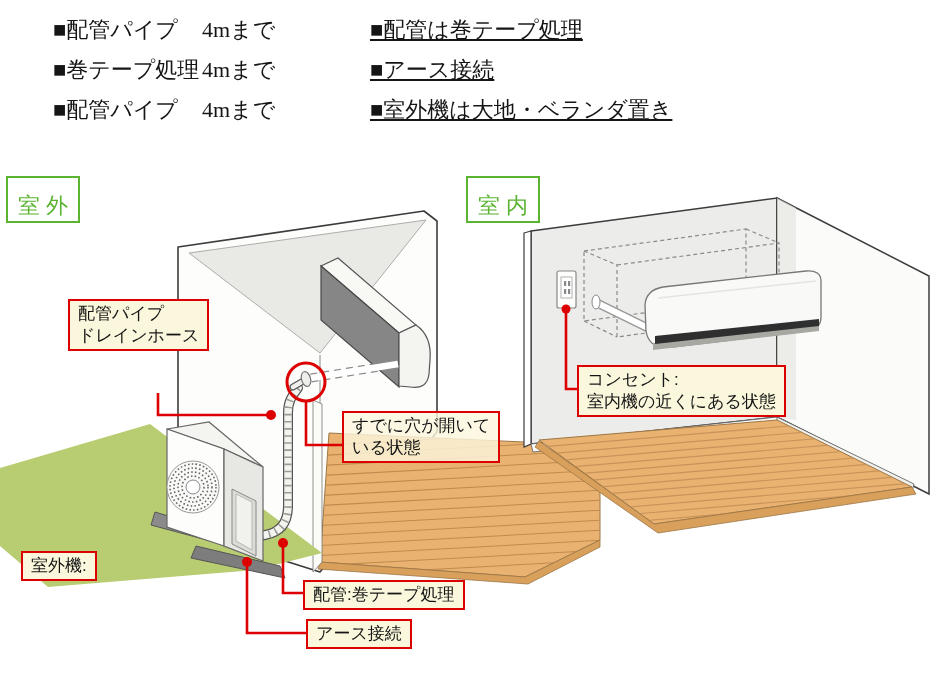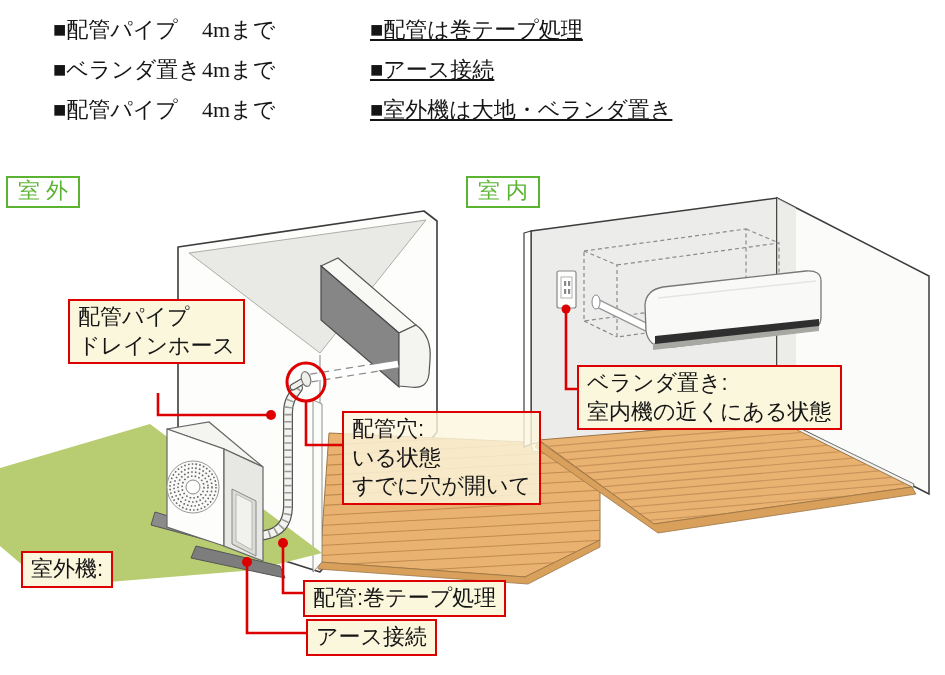--- a/index.html
+++ b/index.html
@@ -12,42 +12,42 @@
   }
   
   .spec-list{position:absolute;left:0;top:10px;width:945px;}
   .spec-row{position:absolute;left:0;height:40px;line-height:40px;font-size:22px;white-space:nowrap;}
   .spec-label{position:absolute;left:45px;margin-left:8px;}
   .spec-value{position:absolute;left:202px;font-family:Liberation Serif, serif;}
   .spec-right{position:absolute;left:370px;text-decoration:underline;}
   
   .tag{
     position:absolute;border:2px solid var(--green);color:var(--green);background:#fff;
-    font-size:22px;line-height:26px;padding:0 4px 2px 10px;letter-spacing:6px;white-space:nowrap;
+    font-size:22px;line-height:26px;padding:15px 4px 2px 10px;letter-spacing:6px;white-space:nowrap;
   }
   
   .callout{
     position:absolute;border:2.5px solid var(--red);background:var(--cream);
-    font-size:22px;line-height:1.3;padding:2px 8px;white-space:nowrap;z-index:5;
+    font-size:17px;line-height:1.3;padding:2px 8px;white-space:nowrap;z-index:5;
   }
   .callout--translucent{background:rgba(251,247,221,0.82);}
   .callout span{display:block;}
   svg#art{position:absolute;left:0;top:0;z-index:1;}
 </style>
 </head>
 <body>
 
 <div class="spec-list">
   <div class="spec-row" style="top:0">
     <span class="spec-label">■配管パイプ</span>
     <span class="spec-value">4mまで</span>
     <span class="spec-right">■配管は巻テープ処理</span>
   </div>
   <div class="spec-row" style="top:40px">
-    <span class="spec-label">■ベランダ置き</span>
+    <span class="spec-label">■巻テープ処理</span>
     <span class="spec-value">4mまで</span>
     <span class="spec-right">■アース接続</span>
   </div>
   <div class="spec-row" style="top:80px">
     <span class="spec-label">■配管パイプ</span>
     <span class="spec-value">4mまで</span>
     <span class="spec-right">■室外機は大地・ベランダ置き</span>
   </div>
 </div>
 
@@ -215,33 +215,32 @@
     <circle cx="566" cy="309" r="4.5" fill="#dd0000" stroke="none"></circle>
   </g>
 </svg>
 
 <div class="callout" style="left:68px;top:299px">
   <span>配管パイプ</span>
   <span>ドレインホース</span>
 </div>
 
 <div class="callout callout--translucent" style="left:342px;top:411px">
-  <span>配管穴:</span>
+  <span>すでに穴が開いて</span>
   <span>いる状態</span>
-  <span>すでに穴が開いて</span>
 </div>
 
 <div class="callout" style="left:21px;top:551px">
   <span>室外機:</span>
 </div>
 
 <div class="callout" style="left:303px;top:580px">
   <span>配管:巻テープ処理</span>
 </div>
 
 <div class="callout" style="left:306px;top:619px">
   <span>アース接続</span>
 </div>
 
 <div class="callout" style="left:577px;top:365px">
-  <span>ベランダ置き:</span>
+  <span>コンセント:</span>
   <span>室内機の近くにある状態</span>
 </div>
 
 </body></html>

